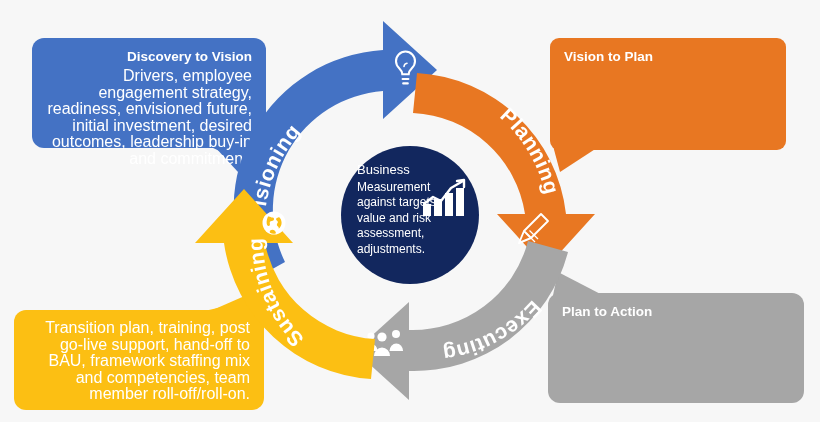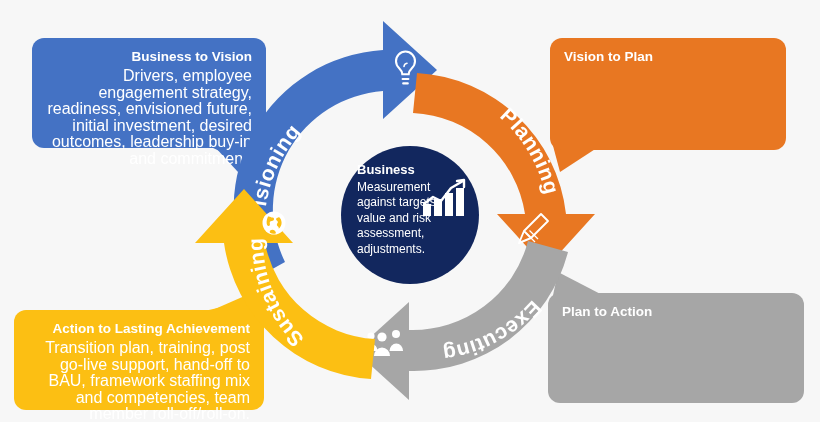--- a/index.html
+++ b/index.html
@@ -61,21 +61,21 @@
     left:341px;top:146px;
     width:138px;height:138px;
     border-radius:50%;
     background:#12275E;
     z-index:8;
     box-sizing:border-box;
     padding:16px 12px 10px 16px;
     color:#fff;
   }
   #center .bo-title{
-    font-weight:bold;
+    font-weight:normal;
     font-size:13px;
     line-height:16.5px;
     display:block;
   }
   #center .bo-body{
     font-size:12px;
     line-height:15.5px;
     display:block;
     margin-top:1px;
   }
@@ -98,34 +98,33 @@
 
     <polygon points="552,142 606,142 560,172" fill="#E87722"></polygon>
 
     <polygon points="552,300 612,300 558,272" fill="#A6A6A6"></polygon>
 
     <polygon points="200,312 262,312 262,298" fill="#FCBF13"></polygon>
     <polygon points="208,312 264,312 258,290" fill="#FCBF13"></polygon>
   </svg>
 
   <div class="callout align-right" id="box-discovery" style="background: rgb(68, 114, 196);">
-    <span class="ct">Business to Vision</span>
+    <span class="ct">Discovery to Vision</span>
     <span class="cb">Drivers, employee engagement strategy, readiness, envisioned future, initial investment, desired outcomes, leadership buy-in and commitment.</span>
   </div>
 
-  <div class="callout align-left" id="box-vision" style="background: rgb(232, 119, 34);">
+  <div class="callout align-left" id="box-vision" style="background: rgb(232, 119, 34); border-radius: 9px;">
     <span class="ct">Vision to Plan</span>
   </div>
 
   <div class="callout align-left" id="box-plan" style="background: rgb(166, 166, 166);">
     <span class="ct">Plan to Action</span>
   </div>
 
   <div class="callout align-right" id="box-action" style="background: rgb(252, 191, 19);">
-    <span class="ct">Action to Lasting Achievement</span>
     <span class="cb">Transition plan, training, post go-live support, hand-off to BAU, framework staffing mix and competencies, team member roll-off/roll-on.</span>
   </div>
 
   <svg id="cycle" viewBox="0 0 820 422">
     <defs>
       <path id="pathVisioning" d="M 268,258 A 140,140 0 0 1 330,108"></path>
       <path id="pathPlanning" d="M 470,98 A 140,140 0 0 1 548,230"></path>
       <path id="pathExecuting" d="M 540,290 A 140,140 0 0 1 430,348"></path>
       <path id="pathSustaining" d="M 318,350 A 140,140 0 0 1 264,220"></path>
     </defs>

